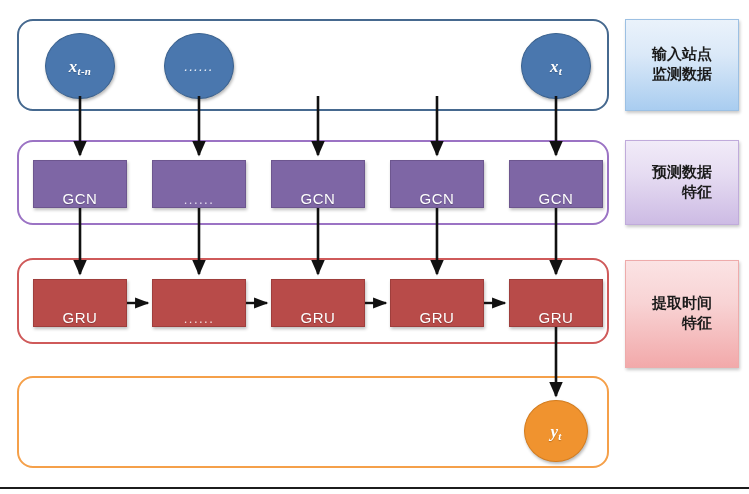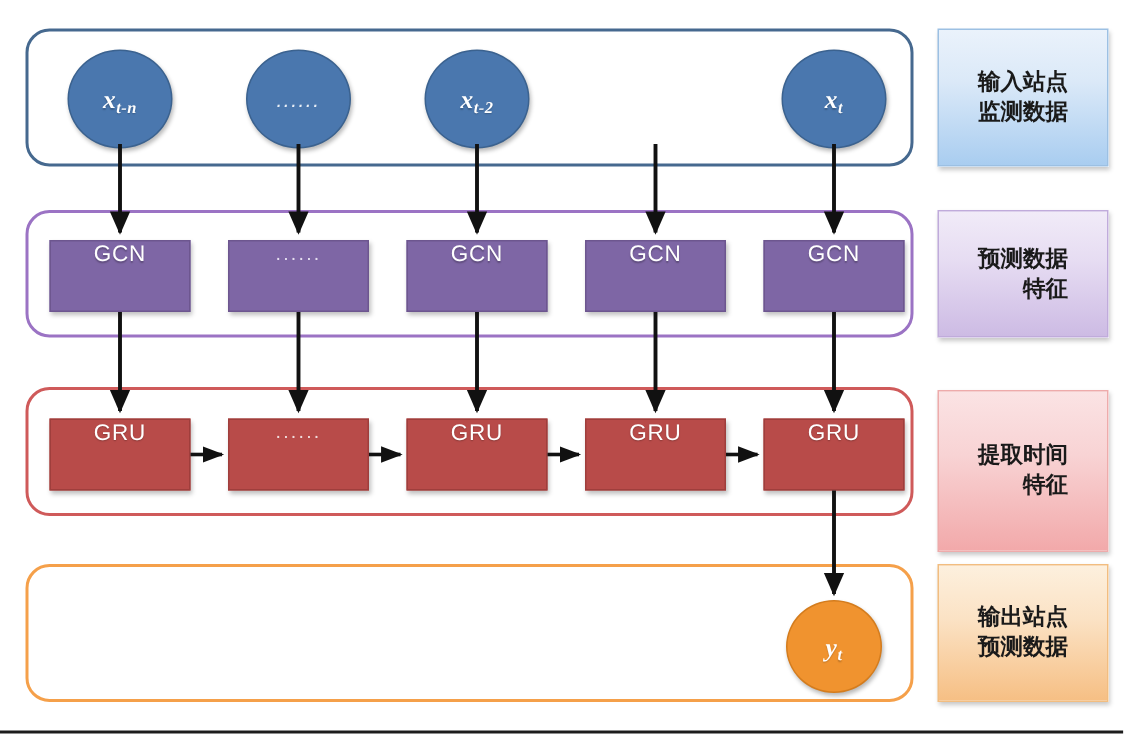--- a/index.html
+++ b/index.html
@@ -79,21 +79,21 @@
     font-family: "Liberation Sans", sans-serif;
     font-size: 14px;
     letter-spacing: 1px;
     color: #e8eef6;
   }
 
   
   .node-box {
     position: absolute;
     display: flex;
-    align-items: flex-start;
+    align-items: flex-end;
     justify-content: center;
     color: #ffffff;
     box-sizing: border-box;
     width: 94px;
     height: 48px;
     box-shadow: 1px 2px 3px rgba(0,0,0,0.25);
   }
   .node-box.gcn {
     top: 160px;
     background: #7e66a5;
@@ -187,23 +187,20 @@
   <div class="group group-input"></div>
   <div class="group group-spatial"></div>
   <div class="group group-temporal"></div>
   <div class="group group-output"></div>
 
   <div class="node-circle input" style="left:45px">
     <span class="lbl">x<sub>t-n</sub></span>
   </div>
   <div class="node-circle input" style="left:164px">
     <span class="dots">......</span>
-  </div>
-  <div class="node-circle input" style="left:283px">
-    <span class="lbl">x<sub>t-2</sub></span>
   </div>
   <div class="node-circle input" style="left:521px">
     <span class="lbl">x<sub>t</sub></span>
   </div>
 
   <div class="node-box gcn" style="left:33px">
     <span class="lbl">GCN</span>
   </div>
   <div class="node-box gcn" style="left:152px">
     <span class="dots">......</span>
@@ -281,19 +278,15 @@
 监测数据</span>
   </div>
   <div class="legend-chip chip-spatial">
     <span class="chip-text">预测数据
 特征</span>
   </div>
   <div class="legend-chip chip-temporal">
     <span class="chip-text">提取时间
 特征</span>
   </div>
-  <div class="legend-chip chip-output">
-    <span class="chip-text">输出站点
-预测数据</span>
-  </div>
 
   <div class="bottom-rule"></div>
 </div>
 
 </body></html>

